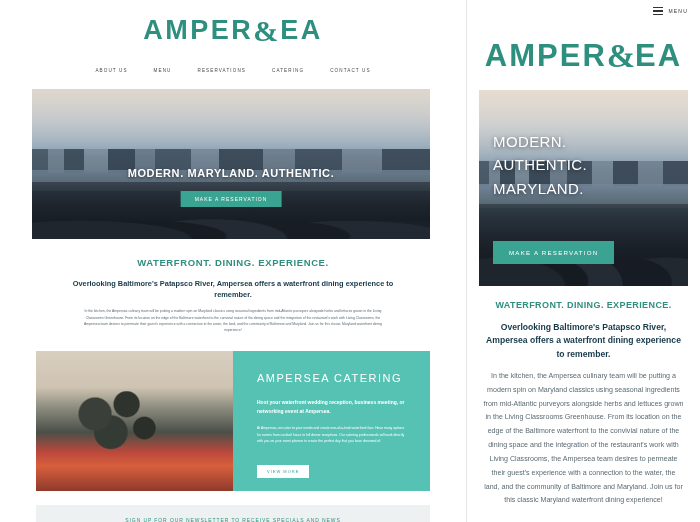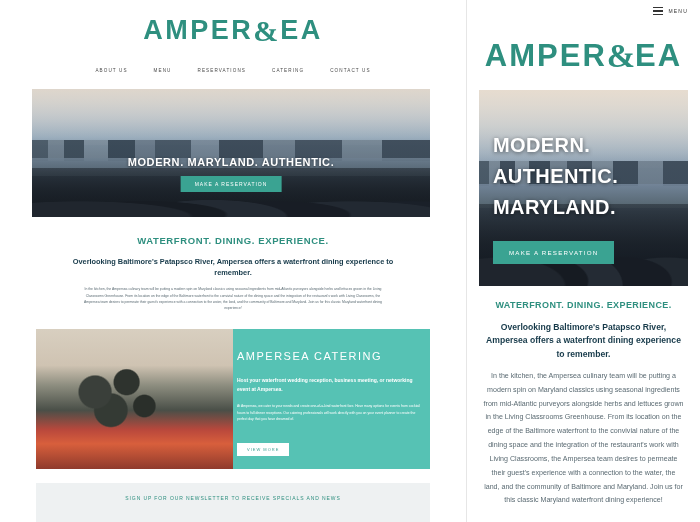--- a/index.html
+++ b/index.html
@@ -61,21 +61,21 @@
   }
   .d-nav span {
     font-size: 4.6px;
     letter-spacing: 1.1px;
     color: #4a4a4a;
     text-transform: uppercase;
   }
   .hero {
     position: relative;
     margin: 6px 36px 0 32px;
-    height: 128px;
+    height: 150px;
     overflow: hidden;
     background: linear-gradient(to bottom, #c9d7e2 0%, #a9bccd 22%, #8aa3b8 38%, #5f7487 52%, #3c4a58 66%, #2a333d 80%, #1c222a 100%);
   }
   .hero .sky-glow {
     position: absolute; left: 0; top: 0; right: 0; height: 44%;
     background: linear-gradient(to bottom, rgba(226,214,200,0.85), rgba(180,190,200,0.2));
   }
   .hero .skyline {
     position: absolute;
     left: 0; right: 0;
@@ -165,21 +165,21 @@
       radial-gradient(circle at 30% 45%, #3a3f3a 0 10%, transparent 11%),
       radial-gradient(circle at 46% 38%, #2e332e 0 9%, transparent 10%),
       radial-gradient(circle at 38% 58%, #343a34 0 11%, transparent 12%),
       radial-gradient(circle at 55% 55%, #2a2f2a 0 8%, transparent 9%),
       linear-gradient(to bottom, #d8cfc0 0%, #cfc3b2 26%, #8e8e80 40%, #4a4f48 58%, #b9483c 72%, #d85f3c 82%, #8f3a2c 100%);
   }
   .catering-panel {
     width: 50%;
     background: #56c2b4;
     color: #ffffff;
-    padding: 20px 4px;
+    padding: 20px 24px;
   }
   .catering-title {
     font-size: 11px;
     letter-spacing: 1.5px;
     line-height: 1.35;
     margin-bottom: 12px;
   }
   .catering-lede {
     font-size: 5px;
     font-weight: bold;
@@ -293,22 +293,22 @@
       radial-gradient(ellipse at 50% 100%, #242b34 0 26%, transparent 27%),
       radial-gradient(ellipse at 70% 95%, #171c24 0 22%, transparent 23%),
       radial-gradient(ellipse at 90% 100%, #212830 0 24%, transparent 25%),
       linear-gradient(to bottom, rgba(28,35,43,0.5), #121820);
   }
   .m-hero-title {
     position: absolute;
     left: 14px;
     top: 40px;
     color: #ffffff;
-    font-size: 20px;
-    font-weight: bold;
+    font-size: 15px;
+    font-weight: normal;
     line-height: 1.55;
     letter-spacing: .4px;
     text-shadow: 0 1px 4px rgba(0,0,0,.55);
   }
   .m-hero-btn {
     position: absolute;
     left: 14px;
     bottom: 22px;
     background: #3aa392;
     color: #ffffff;

